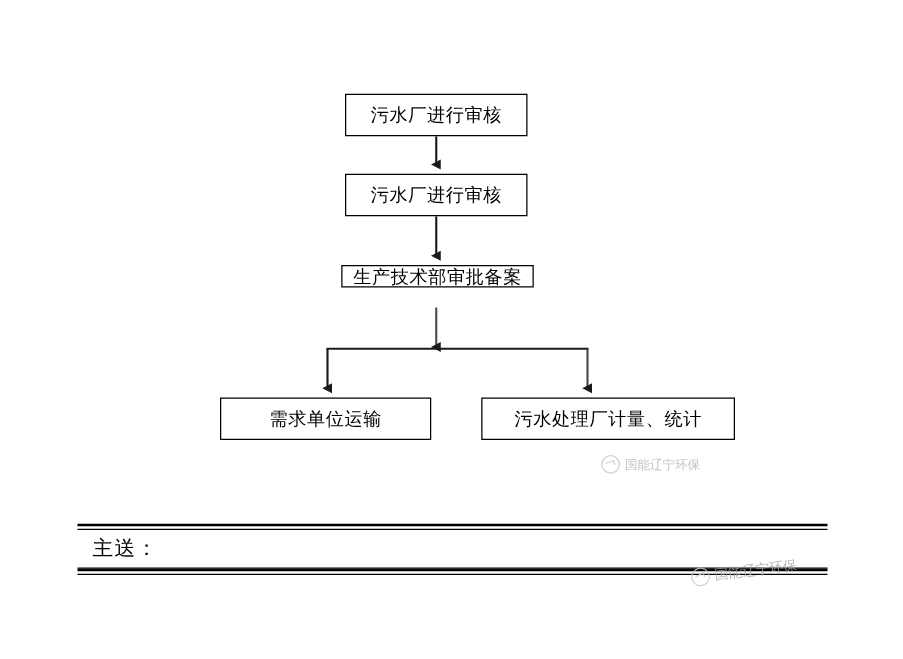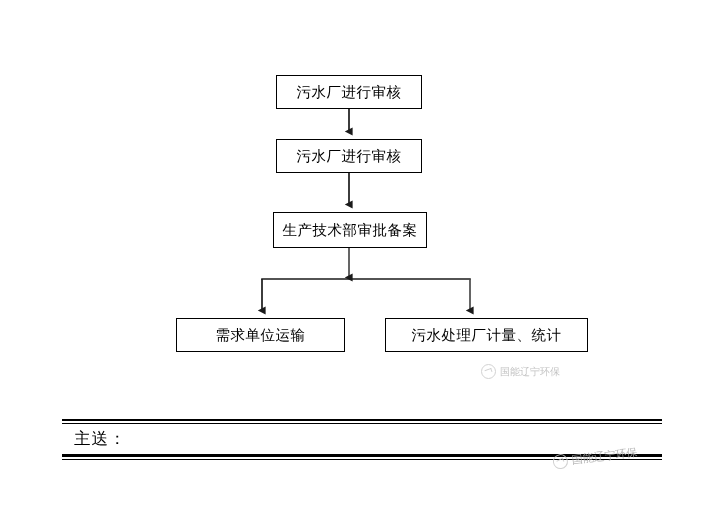--- a/index.html
+++ b/index.html
@@ -157,21 +157,21 @@
 
       <line x1="262" y1="279" x2="262" y2="310.5" stroke="#1a1a1a" stroke-width="1.7" marker-end="url(#arrowhead)"></line>
 
       <line x1="470" y1="279" x2="470" y2="310.5" stroke="#4a4a4a" stroke-width="1.7" marker-end="url(#arrowhead)"></line>
     </svg>
 
     <div class="flow-box" style="left:276px; top:75px; width:146px; height:34px;">污水厂进行审核</div>
 
     <div class="flow-box" style="left:276px; top:139px; width:146px; height:34px;">污水厂进行审核</div>
 
-    <div class="flow-box" style="left:273px; top:212px; width:154px; height:36px;">生产技术部审批备案</div>
+    <div class="flow-box" style="left:273px; top:212px; width:154px; height:18px;">生产技术部审批备案</div>
 
     <div class="flow-box" style="left:176px; top:318px; width:169px; height:34px;">需求单位运输</div>
 
     <div class="flow-box" style="left:385px; top:318px; width:203px; height:34px;">污水处理厂计量、统计</div>
 
   </div>
 
   <div class="watermark" id="watermark-chart">
     <span class="wm-logo"></span>
     <span>国能辽宁环保</span>

